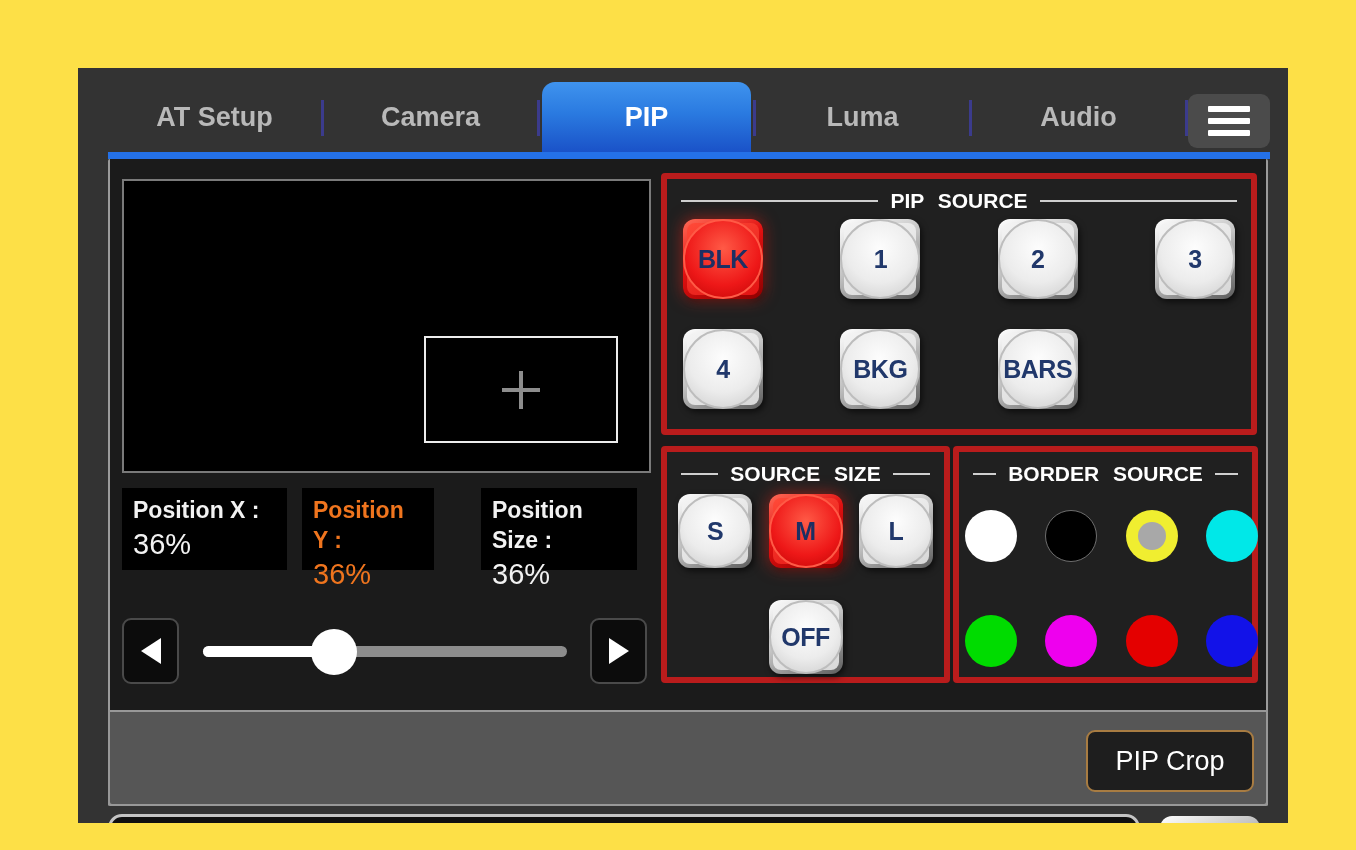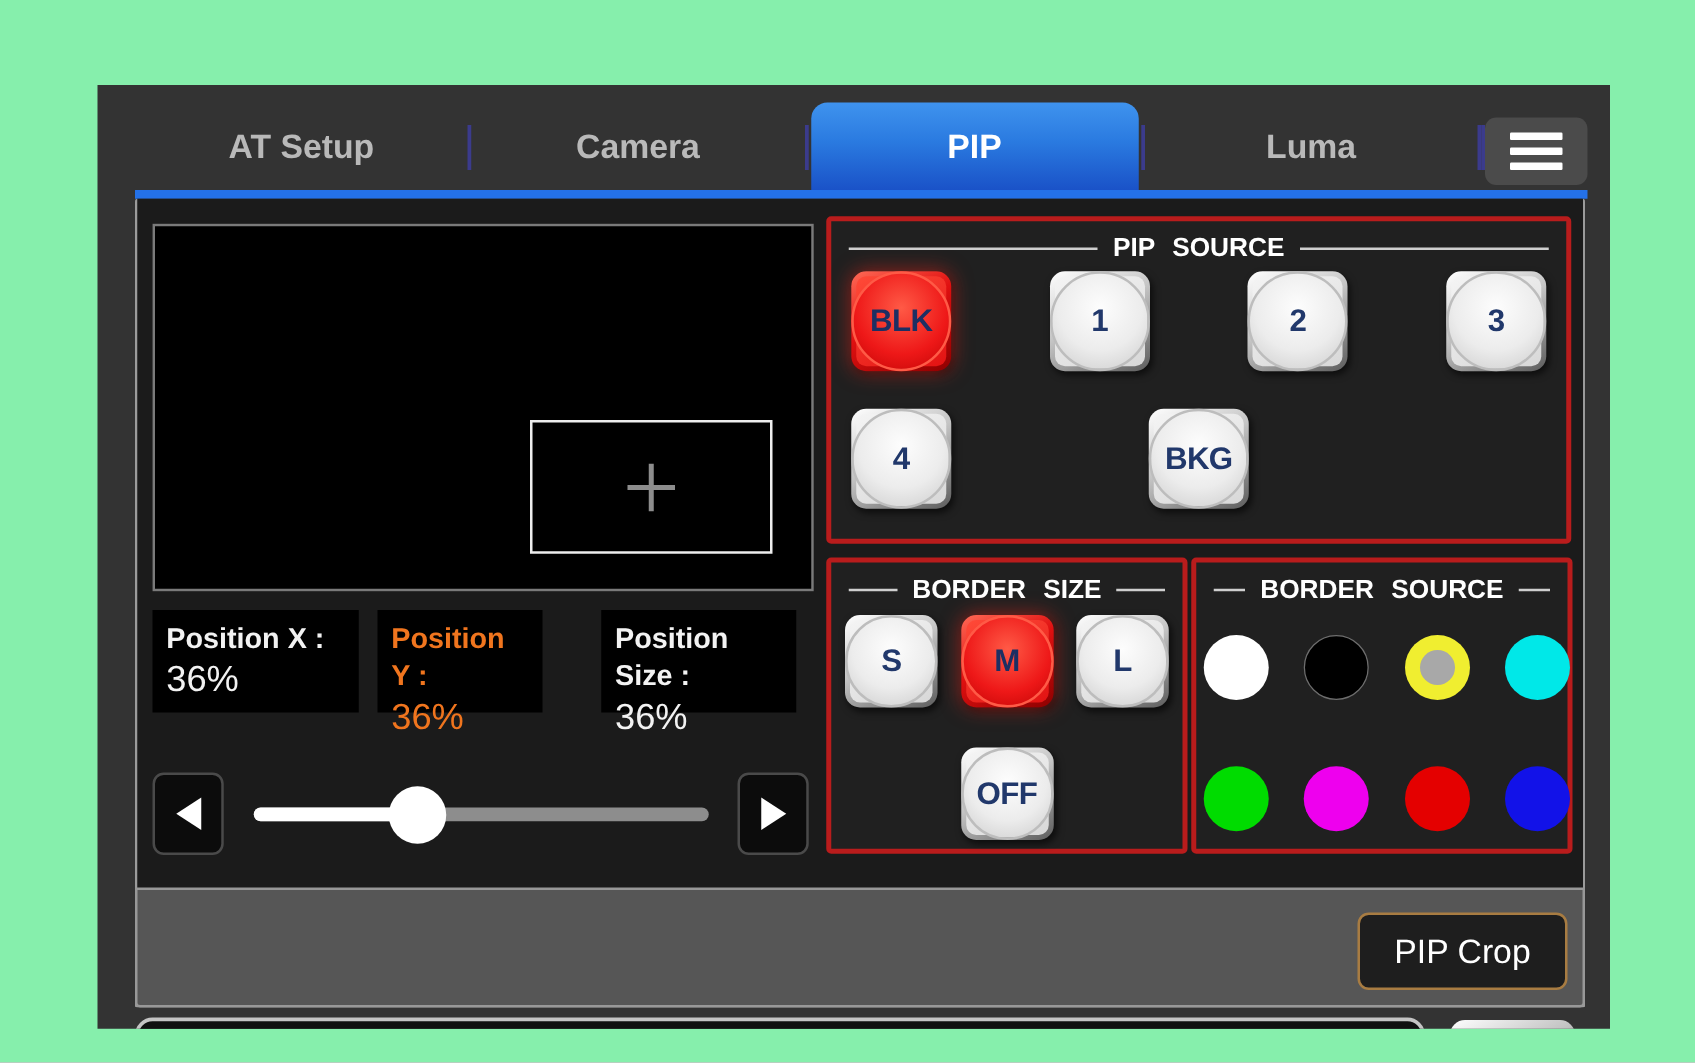--- a/index.html
+++ b/index.html
@@ -1,18 +1,18 @@
 <!DOCTYPE html>
 <html><head>
 <meta charset="utf-8">
 <style>
   * { margin:0; padding:0; box-sizing:border-box; }
   html,body { background:#ffffff; }
   body { font-family:"Liberation Sans", sans-serif; }
-  .stage { position:relative; width:1356px; height:850px; background:#86efac; overflow:hidden; }
+  .stage { position:relative; width:1356px; height:850px; background:#fde047; overflow:hidden; }
 
   
   .window { position:absolute; left:78px; top:68px; width:1210px; height:755px;
             background:#333333; overflow:hidden; }
 
   
   .tabbar { position:absolute; left:30px; top:0; width:1080px; height:84px;
             display:flex; align-items:flex-end; }
   .tab { flex:1; height:70px; margin:0 2px; display:flex; align-items:center; justify-content:center;
          font-size:27px; font-weight:bold; color:#b9b9b9; cursor:default; }
@@ -60,21 +60,21 @@
               border-right:20px solid #ffffff; }
   .tri-right { width:0; height:0; border-top:13px solid transparent; border-bottom:13px solid transparent;
                border-left:20px solid #ffffff; }
   .track { position:absolute; left:93px; top:487px; width:364px; height:11px;
            background:#8d8d8d; border-radius:6px; }
   .track-fill { position:absolute; left:0; top:0; height:11px; background:#ffffff; border-radius:6px; }
   .thumb { position:absolute; top:50%; margin-top:-23px; width:46px; height:46px;
            background:#ffffff; border-radius:50%; cursor:pointer; }
 
   
-  .section { position:absolute; background:#202020; border:4px solid #b91c1c; border-radius:4px; }
+  .section { position:absolute; background:#202020; border:6px solid #b91c1c; border-radius:4px; }
   .sec-source { left:551px; top:14px; width:596px; height:262px; }
   .sec-size   { left:551px; top:287px; width:289px; height:237px; }
   .sec-color  { left:843px; top:287px; width:305px; height:237px; }
   .legend { display:flex; align-items:center; gap:12px; padding:10px 14px 0 14px;
             color:#ffffff; font-weight:bold; font-size:21px; word-spacing:8px; white-space:nowrap; }
   .legend::before, .legend::after { content:""; flex:1; height:2px; background:#cfcfcf; }
 
   
   .btn-row { display:flex; justify-content:space-between; padding:0 16px; position:absolute;
              left:0; right:0; }
@@ -142,20 +142,23 @@
       </div>
       <div class="tabdiv"></div>
       <div class="tab active">
         <span>PIP</span>
       </div>
       <div class="tabdiv"></div>
       <div class="tab">
         <span>Luma</span>
       </div>
       <div class="tabdiv"></div>
+      <div class="tab">
+        <span>Audio</span>
+      </div>
       <div class="tabdiv"></div>
     </div>
     <div class="menu-btn">
       <span class="bar"></span>
       <span class="bar"></span>
       <span class="bar"></span>
     </div>
     <div class="tab-underline"></div>
 
     <div class="panel">
@@ -206,26 +209,29 @@
             <span class="cap">3</span>
           </div>
         </div>
         <div class="btn-row row-src-2">
           <div class="sw">
             <span class="cap">4</span>
           </div>
           <div class="sw">
             <span class="cap">BKG</span>
           </div>
+          <div class="sw">
+            <span class="cap">BARS</span>
+          </div>
           <div class="sw ghost"></div>
         </div>
       </div>
 
       <div class="section sec-size">
-        <div class="legend">BORDER SIZE</div>
+        <div class="legend">SOURCE SIZE</div>
         <div class="btn-row row-sz-1">
           <div class="sw mid">
             <span class="cap">S</span>
           </div>
           <div class="sw mid active">
             <span class="cap">M</span>
           </div>
           <div class="sw mid">
             <span class="cap">L</span>
           </div>

